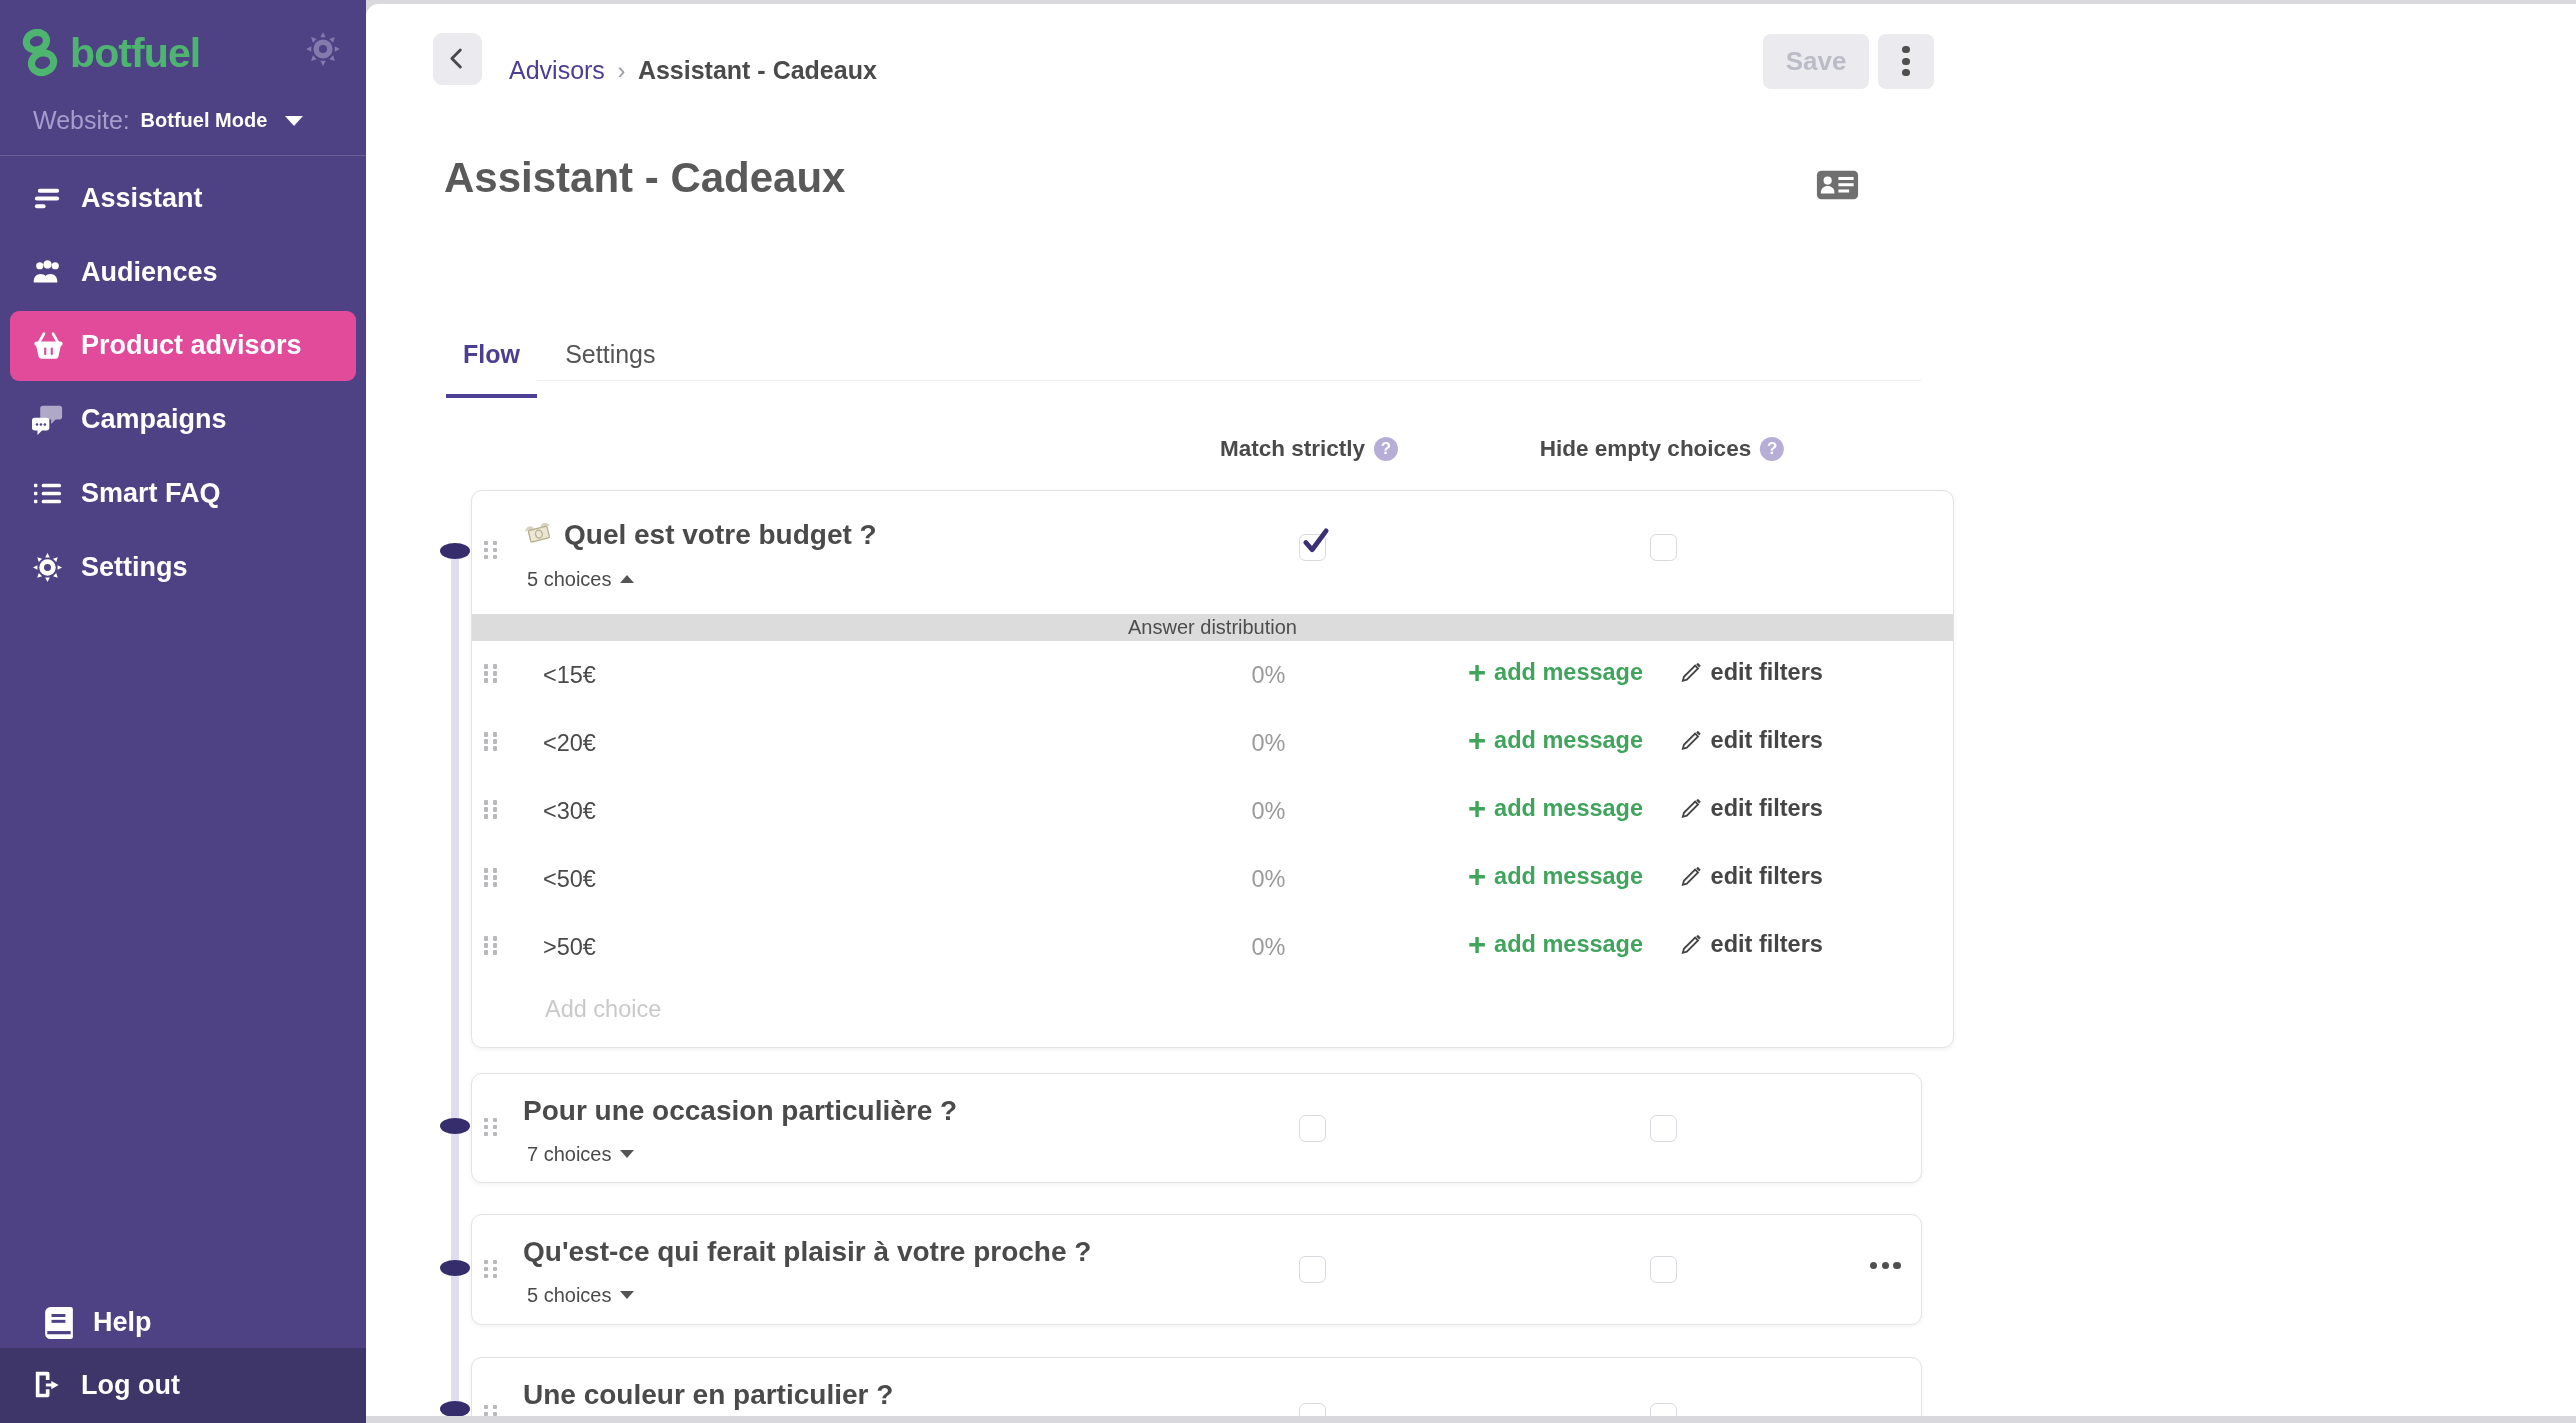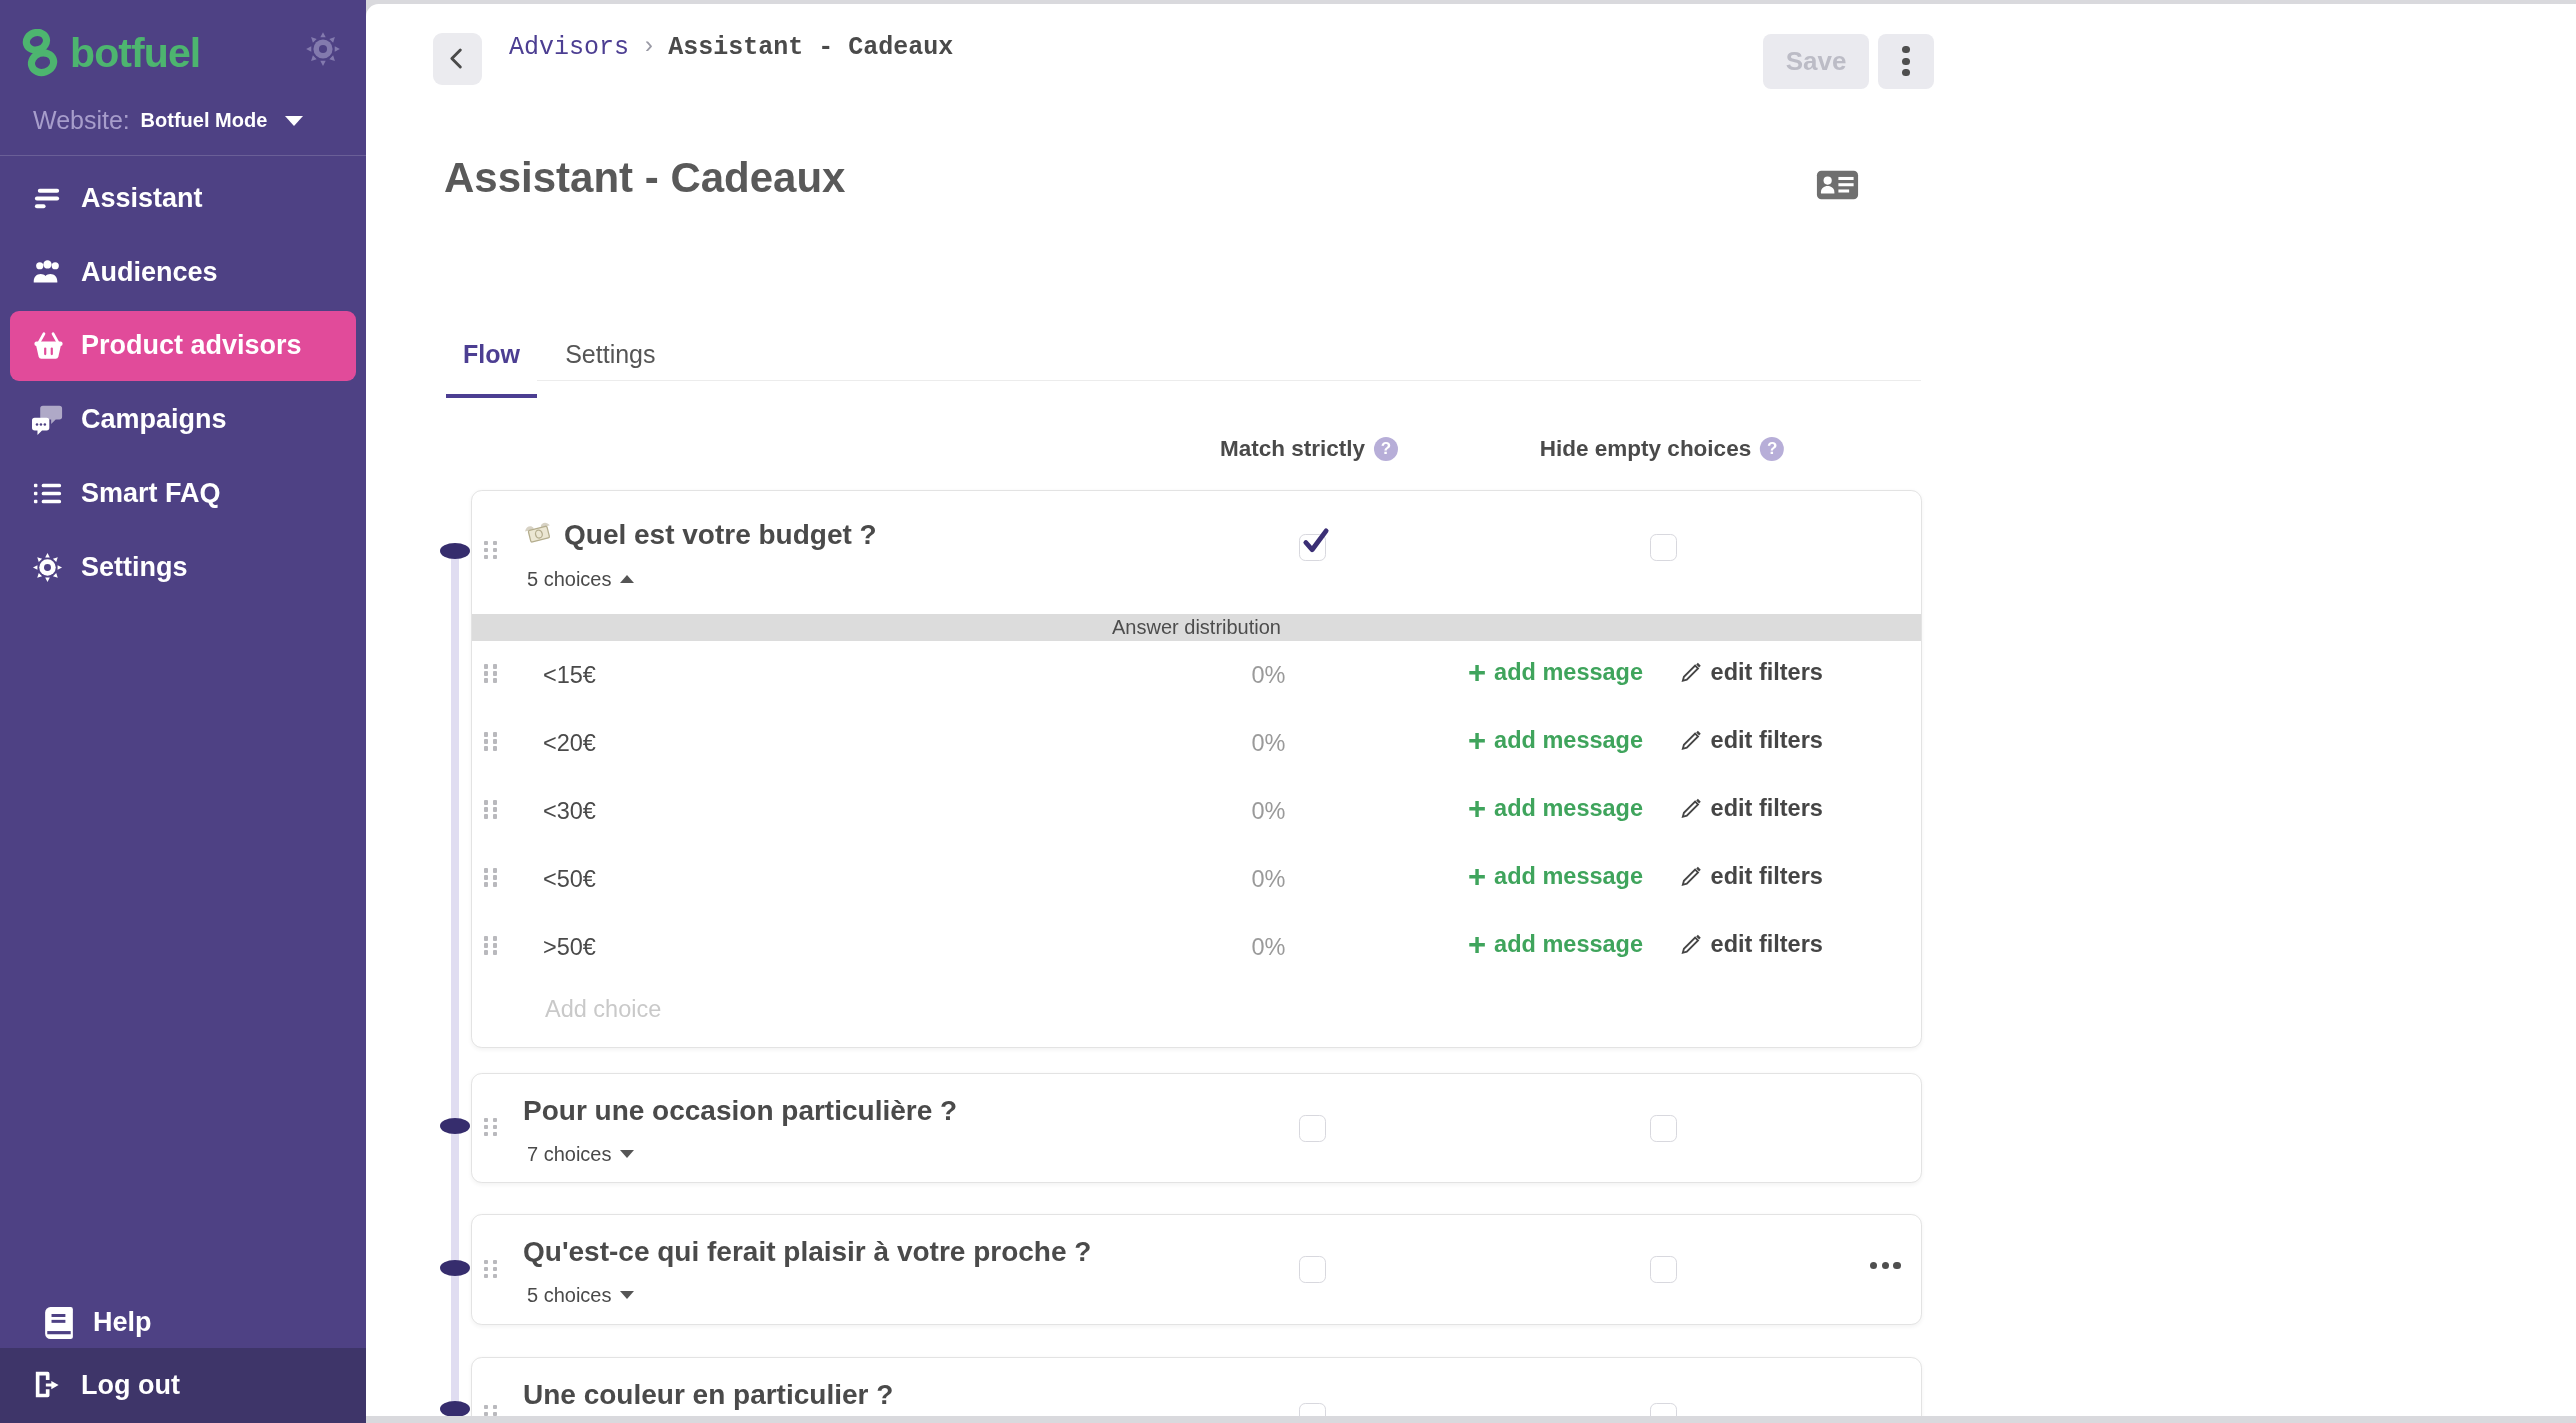--- a/index.html
+++ b/index.html
@@ -29,21 +29,21 @@
   .help-row{position:absolute;left:12px;top:1292px;width:366px;height:60px;display:flex;align-items:center;cursor:pointer;}
   .help-row .nicon{position:absolute;left:31px;width:32px;height:32px;}
   .help-row .nlabel{position:absolute;left:81px;color:#fff;font-size:27px;font-weight:600;}
   .logout-band{position:absolute;left:0;top:1348px;width:366px;height:75px;background:#3e3569;display:flex;align-items:center;cursor:pointer;}
   .logout-band .nicon{position:absolute;left:34px;width:31px;height:31px;}
   .logout-band .nlabel{position:absolute;left:81px;color:#fff;font-size:27px;font-weight:600;}
   svg .fillw{fill:#ffffff;}
   
   .main{position:absolute;left:366px;top:3.6px;width:2210px;height:1412px;background:#ffffff;border-radius:12.6px 0 0 0;overflow:hidden;z-index:2;}
   .back-btn{position:absolute;left:67px;top:29px;width:49px;height:52px;background:#ebebef;border-radius:9px;display:flex;align-items:center;justify-content:center;cursor:pointer;}
-  .breadcrumb{position:absolute;left:143px;top:29px;height:52px;display:flex;align-items:flex-start;gap:12.6px;font-size:25px;white-space:nowrap;font-family:Liberation Mono, monospace;}
+  .breadcrumb{position:absolute;left:143px;top:29px;height:52px;display:flex;align-items:flex-end;gap:12.6px;font-size:25px;white-space:nowrap;}
   .bc-root{color:#4c3e92;cursor:pointer;}
   .bc-sep{color:#9a9aa5;font-size:23.5px;}
   .bc-current{color:#4a4a4a;font-weight:bold;}
   .save-btn{position:absolute;left:1397px;top:30px;width:106px;height:55px;background:#eaeaef;border-radius:8px;color:#bcbcc6;font-size:26px;font-weight:bold;display:flex;align-items:center;justify-content:center;cursor:default;}
   .kebab-btn{position:absolute;left:1512px;top:30px;width:56px;height:55px;background:#eaeaef;border-radius:8px;display:flex;flex-direction:column;align-items:center;justify-content:center;gap:4.5px;cursor:pointer;}
   .kebab-btn i{width:7.2px;height:7.2px;border-radius:50%;background:#4f4f4f;}
   .page-title{position:absolute;left:78px;top:150px;font-size:42px;font-weight:bold;color:#595959;}
   .idcard-btn{position:absolute;left:1450px;top:164px;width:43px;height:34px;cursor:pointer;}
   
   .tabs{position:absolute;left:80px;top:336px;display:flex;align-items:flex-end;}
@@ -54,21 +54,21 @@
   
   .colhead{position:absolute;top:432px;transform:translateX(-50%);display:flex;align-items:center;gap:9px;font-size:22.5px;font-weight:bold;color:#4a4a4a;white-space:nowrap;}
   .colhead.match{left:943px;}
   .colhead.hide{left:1296px;}
   .qmark{width:24px;height:24px;border-radius:50%;background:#b7aed8;color:#fff;font-size:17px;font-weight:bold;display:flex;align-items:center;justify-content:center;cursor:pointer;}
   
   .timeline{position:absolute;left:85px;top:544px;width:8px;height:869px;background:#e0ddf1;border-radius:4.5px 4.5px 0 0;}
   .tdot{position:absolute;left:74px;width:30px;height:16px;border-radius:50%;background:#362d6d;}
   
   .card{position:absolute;left:105px;width:1449px;background:#fff;border:0.9px solid #e3e3e3;border-radius:10.8px;box-shadow:0 1.8px 4.5px rgba(0,0,0,.05);}
-  .card.q1{top:486px;height:556px;}
+  .card.q1{top:486px;height:556px;padding-left:32px;}
   .card.q2{top:1069px;height:108px;}
   .card.q3{top:1210px;height:109px;}
   .card.q4{top:1353px;height:108px;}
   .handle{position:absolute;display:grid;grid-template-columns:4.5px 4.5px;grid-auto-rows:4.5px;gap:2.7px 4.5px;cursor:grab;}
   .handle i{background:#b9b9bd;border-radius:0.9px;}
   .q-title{position:absolute;left:51px;display:flex;align-items:center;gap:9px;font-size:28px;font-weight:bold;color:#4a4a4a;white-space:nowrap;}
   .q-choices{position:absolute;left:55px;display:flex;align-items:center;gap:8px;font-size:20px;color:#4a4a4a;cursor:pointer;}
   .tri-up{width:0;height:0;border-left:7.2px solid transparent;border-right:7.2px solid transparent;border-bottom:8px solid #555;}
   .tri-down{width:0;height:0;border-left:7.2px solid transparent;border-right:7.2px solid transparent;border-top:8px solid #555;}
   .cb{position:absolute;width:25px;height:25px;background:#fff;border:1.8px solid #d8d8de;border-radius:6.3px;cursor:pointer;}

